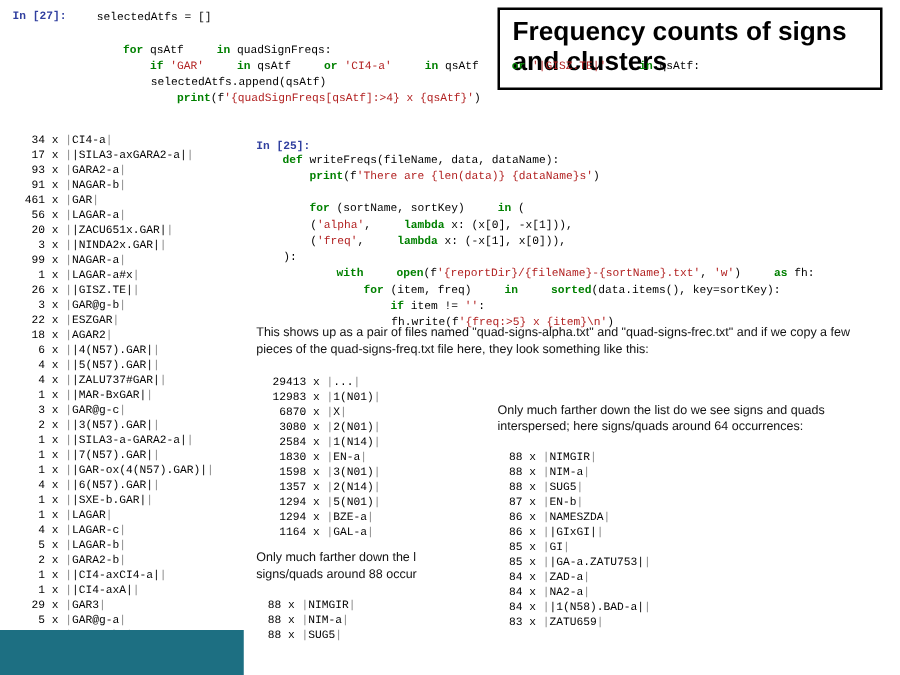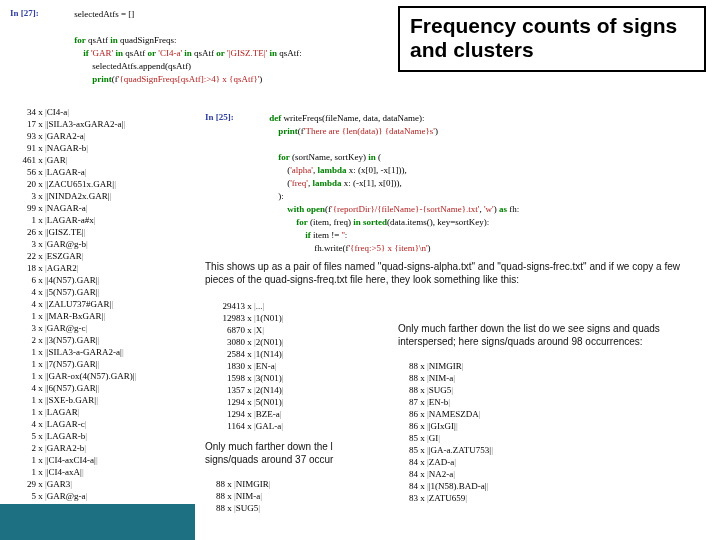--- a/index.html
+++ b/index.html
@@ -5,23 +5,23 @@
   * { margin: 0; padding: 0; box-sizing: border-box; }
   body {
     width: 720px;
     height: 540px;
     font-family: Arial, Helvetica, sans-serif;
     font-size: 9px;
     background: #fff;
     position: relative;
     overflow: hidden;
   }
-  .mono { font-family: Liberation Serif, serif; }
+  .mono { font-family: Liberation Mono, monospace; }
   .prompt { color: #303F9F; font-weight: bold; }
-  .kw-green { color: #008000; font-weight: bold; }
+  .kw-green { color: #008000; font-weight: bold; margin-left: 21px; }
   .str-red { color: #B22222; }
 
   
   #cell1 {
     position: absolute;
     left: 10px;
     top: 8px;
     width: 560px;
     font-size: 9px;
   }
@@ -165,21 +165,21 @@
 
 <div id="cell2" class="mono">
   <span class="prompt-span prompt">In [25]:</span>
   <span class="body" id="cell2-body"><div class="line"><span class="kw-green">def</span> writeFreqs(fileName, data, dataName):</div><div class="line">    <span class="kw-green">print</span>(f<span class="str-red">'There are {len(data)} {dataName}s'</span>)</div><div class="line">&nbsp;</div><div class="line">    <span class="kw-green">for</span> (sortName, sortKey) <span class="kw-green">in</span> (</div><div class="line">        (<span class="str-red">'alpha'</span>, <span class="kw-green">lambda</span> x: (x[0], -x[1])),</div><div class="line">        (<span class="str-red">'freq'</span>, <span class="kw-green">lambda</span> x: (-x[1], x[0])),</div><div class="line">    ):</div><div class="line">        <span class="kw-green">with</span> <span class="kw-green">open</span>(f<span class="str-red">'{reportDir}/{fileName}-{sortName}.txt'</span>, <span class="str-red">'w'</span>) <span class="kw-green">as</span> fh:</div><div class="line">            <span class="kw-green">for</span> (item, freq) <span class="kw-green">in</span> <span class="kw-green">sorted</span>(data.items(), key=sortKey):</div><div class="line">                <span class="kw-green">if</span> item != <span class="str-red">''</span>:</div><div class="line">                    fh.write(f<span class="str-red">'{freq:&gt;5} x {item}\n'</span>)</div></span>
 </div>
 
 <div id="para1">This shows up as a pair of files named "quad-signs-alpha.txt" and "quad-signs-frec.txt" and if we copy a few pieces of the quad-signs-freq.txt file here, they look something like this:</div>
 
 <div id="midlist" class="mono"><div class="freq-row"><span class="n" style="display: inline-block; width: 40px; text-align: right;">29413</span><span> x </span><span class="bar">|</span><span>...</span><span class="bar">|</span></div><div class="freq-row"><span class="n" style="display: inline-block; width: 40px; text-align: right;">12983</span><span> x </span><span class="bar">|</span><span>1(N01)</span><span class="bar">|</span></div><div class="freq-row"><span class="n" style="display: inline-block; width: 40px; text-align: right;">6870</span><span> x </span><span class="bar">|</span><span>X</span><span class="bar">|</span></div><div class="freq-row"><span class="n" style="display: inline-block; width: 40px; text-align: right;">3080</span><span> x </span><span class="bar">|</span><span>2(N01)</span><span class="bar">|</span></div><div class="freq-row"><span class="n" style="display: inline-block; width: 40px; text-align: right;">2584</span><span> x </span><span class="bar">|</span><span>1(N14)</span><span class="bar">|</span></div><div class="freq-row"><span class="n" style="display: inline-block; width: 40px; text-align: right;">1830</span><span> x </span><span class="bar">|</span><span>EN-a</span><span class="bar">|</span></div><div class="freq-row"><span class="n" style="display: inline-block; width: 40px; text-align: right;">1598</span><span> x </span><span class="bar">|</span><span>3(N01)</span><span class="bar">|</span></div><div class="freq-row"><span class="n" style="display: inline-block; width: 40px; text-align: right;">1357</span><span> x </span><span class="bar">|</span><span>2(N14)</span><span class="bar">|</span></div><div class="freq-row"><span class="n" style="display: inline-block; width: 40px; text-align: right;">1294</span><span> x </span><span class="bar">|</span><span>5(N01)</span><span class="bar">|</span></div><div class="freq-row"><span class="n" style="display: inline-block; width: 40px; text-align: right;">1294</span><span> x </span><span class="bar">|</span><span>BZE-a</span><span class="bar">|</span></div><div class="freq-row"><span class="n" style="display: inline-block; width: 40px; text-align: right;">1164</span><span> x </span><span class="bar">|</span><span>GAL-a</span><span class="bar">|</span></div></div>
 
-<div id="para2">Only much farther down the l signs/quads around 37 occur</div>
+<div id="para2">Only much farther down the l signs/quads around 88 occur</div>
 
 <div id="mblist" class="mono"><div class="freq-row"><span class="n" style="display: inline-block; width: 20px; text-align: right;">88</span><span> x </span><span class="bar">|</span><span>NIMGIR</span><span class="bar">|</span></div><div class="freq-row"><span class="n" style="display: inline-block; width: 20px; text-align: right;">88</span><span> x </span><span class="bar">|</span><span>NIM-a</span><span class="bar">|</span></div><div class="freq-row"><span class="n" style="display: inline-block; width: 20px; text-align: right;">88</span><span> x </span><span class="bar">|</span><span>SUG5</span><span class="bar">|</span></div></div>
 
-<div id="para3">Only much farther down the list do we see signs and quads interspersed; here signs/quads around 98 occurrences:</div>
+<div id="para3">Only much farther down the list do we see signs and quads interspersed; here signs/quads around 64 occurrences:</div>
 
 <div id="rightlist" class="mono"><div class="freq-row"><span class="n" style="display: inline-block; width: 20px; text-align: right;">88</span><span> x </span><span class="bar">|</span><span>NIMGIR</span><span class="bar">|</span></div><div class="freq-row"><span class="n" style="display: inline-block; width: 20px; text-align: right;">88</span><span> x </span><span class="bar">|</span><span>NIM-a</span><span class="bar">|</span></div><div class="freq-row"><span class="n" style="display: inline-block; width: 20px; text-align: right;">88</span><span> x </span><span class="bar">|</span><span>SUG5</span><span class="bar">|</span></div><div class="freq-row"><span class="n" style="display: inline-block; width: 20px; text-align: right;">87</span><span> x </span><span class="bar">|</span><span>EN-b</span><span class="bar">|</span></div><div class="freq-row"><span class="n" style="display: inline-block; width: 20px; text-align: right;">86</span><span> x </span><span class="bar">|</span><span>NAMESZDA</span><span class="bar">|</span></div><div class="freq-row"><span class="n" style="display: inline-block; width: 20px; text-align: right;">86</span><span> x </span><span class="bar">|</span><span>|GIxGI|</span><span class="bar">|</span></div><div class="freq-row"><span class="n" style="display: inline-block; width: 20px; text-align: right;">85</span><span> x </span><span class="bar">|</span><span>GI</span><span class="bar">|</span></div><div class="freq-row"><span class="n" style="display: inline-block; width: 20px; text-align: right;">85</span><span> x </span><span class="bar">|</span><span>|GA-a.ZATU753|</span><span class="bar">|</span></div><div class="freq-row"><span class="n" style="display: inline-block; width: 20px; text-align: right;">84</span><span> x </span><span class="bar">|</span><span>ZAD-a</span><span class="bar">|</span></div><div class="freq-row"><span class="n" style="display: inline-block; width: 20px; text-align: right;">84</span><span> x </span><span class="bar">|</span><span>NA2-a</span><span class="bar">|</span></div><div class="freq-row"><span class="n" style="display: inline-block; width: 20px; text-align: right;">84</span><span> x </span><span class="bar">|</span><span>|1(N58).BAD-a|</span><span class="bar">|</span></div><div class="freq-row"><span class="n" style="display: inline-block; width: 20px; text-align: right;">83</span><span> x </span><span class="bar">|</span><span>ZATU659</span><span class="bar">|</span></div></div>
 
 <div id="footer"></div>
 
 </body></html>

